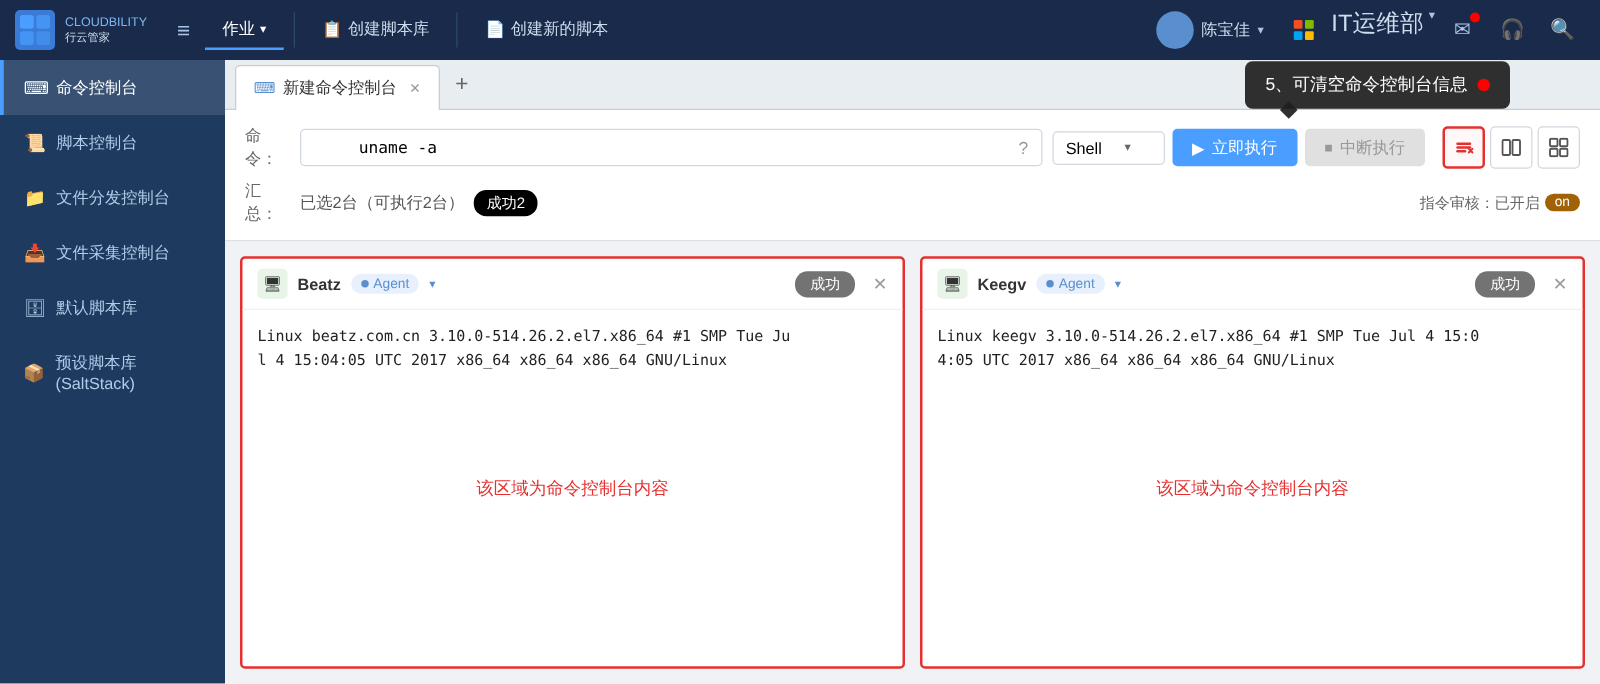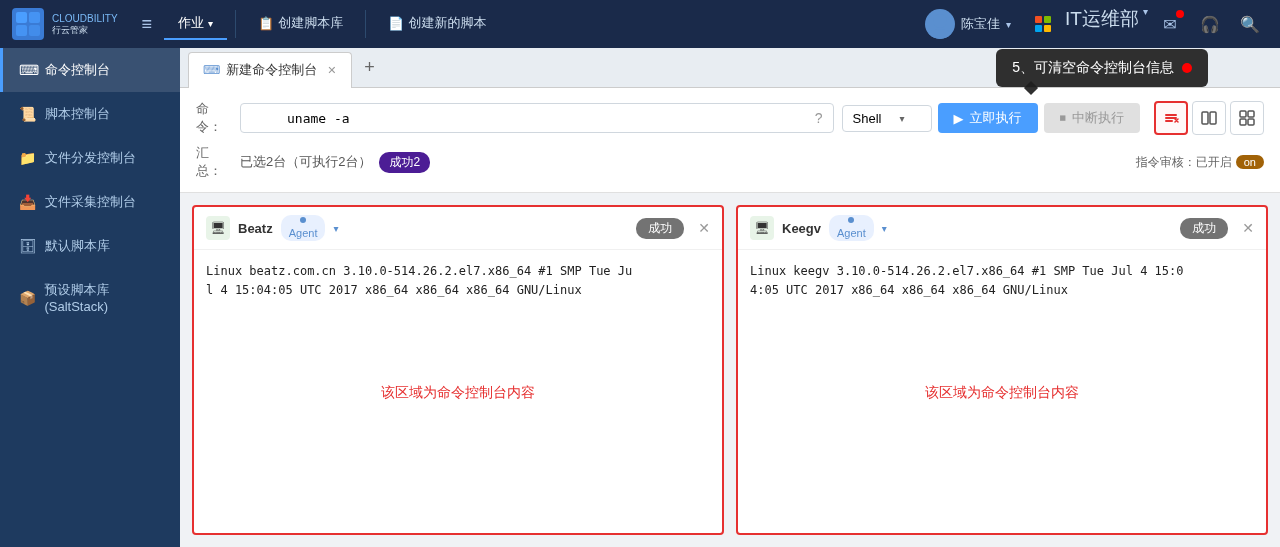--- a/index.html
+++ b/index.html
@@ -312,21 +312,21 @@
       background: #fff8f8;
       color: #e63030;
     }
 
     .summary-row {
       display: flex;
       align-items: center;
       gap: 8px;
     }
     .badge-success {
-      background: #4c1d95;
+      background: #000000;
       color: white;
       padding: 2px 10px;
       border-radius: 10px;
       font-size: 12px;
     }
 
     .review-status {
       margin-left: auto;
       font-size: 12px;
       color: #666;
@@ -411,21 +411,20 @@
     .host-name { font-weight: 600; font-size: 13px; }
     .agent-badge {
       display: flex;
       align-items: center;
       gap: 4px;
       background: #e8f0fe;
       border-radius: 10px;
       padding: 2px 8px;
       font-size: 11px;
       color: #5a8fcf;
-      flex-direction: column;
     }
     .agent-dot { width: 6px; height: 6px; background: #5a8fcf; border-radius: 50%; }
 
     .terminal-status-success {
       background: #737373;
       color: white;
       padding: 2px 12px;
       border-radius: 10px;
       font-size: 12px;
       margin-left: auto;

